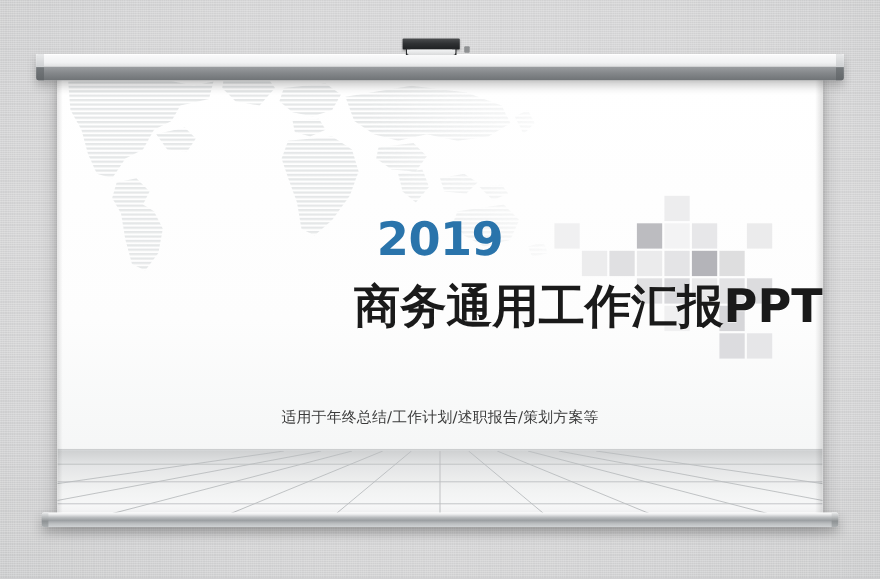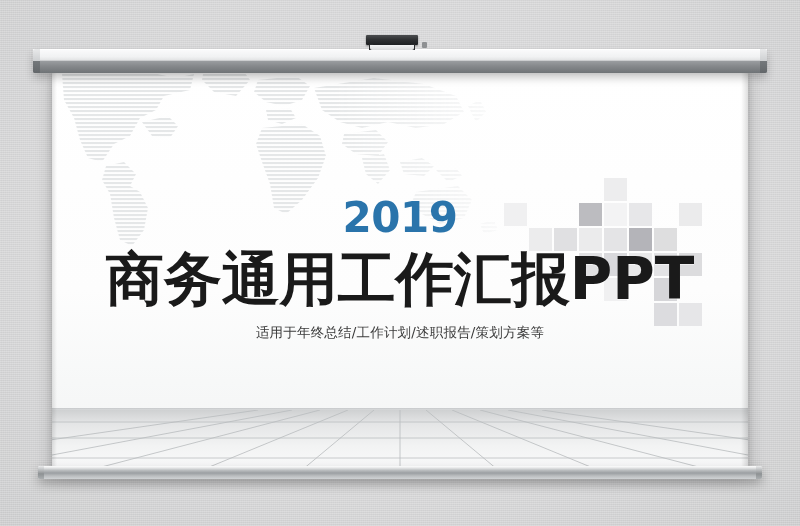--- a/index.html
+++ b/index.html
@@ -141,22 +141,22 @@
   #year{
     position:absolute;left:0;right:0;top:116px;
     text-align:center;
     font-size:42px;line-height:63px;font-weight:bold;
     letter-spacing:-0.5px;
     color:#2a74ab;
     font-family:"DejaVu Sans","Liberation Sans",sans-serif;
   }
   #main-title{
     position:absolute;left:0;right:0;top:186px;
-    text-align:center;
-    font-size:58px;line-height:46px;font-weight:bold;
+    text-align:right;
+    font-size:42px;line-height:46px;font-weight:bold;
     letter-spacing:0px;
     color:#1a1a1a;
     font-family:"DejaVu Sans","Liberation Sans",sans-serif;
     text-shadow:0 1px 0 rgba(255,255,255,.55);
   }
   #subtitle{
     position:absolute;left:0;right:0;top:253px;
     text-align:center;
     font-size:13.5px;line-height:18px;
     color:#3b3b3b;
@@ -274,21 +274,21 @@
             <line x1="456" y1="2" x2="776" y2="62"></line>
             <line x1="490" y1="2" x2="906" y2="62"></line>
           </g>
         </svg>
         <div id="horizon"></div>
       </div>
 
       <div id="slide-text">
         <div id="year" style="color: rgb(42, 116, 171);">2019</div>
         <div id="main-title" style="color: rgb(26, 26, 26);">商务通用工作汇报PPT</div>
-        <div id="subtitle" style="color: rgb(59, 59, 59);">适用于年终总结/工作计划/述职报告/策划方案等</div>
+        <div id="subtitle" style="color: rgb(59, 59, 59); margin-top: 48px;">适用于年终总结/工作计划/述职报告/策划方案等</div>
       </div>
 
       <div id="canvas-top-shade"></div>
       <div id="canvas-edge-l"></div>
       <div id="canvas-edge-r"></div>
     </div>
 
     <div id="bottom-bar"></div>
     <div id="bottom-bar-cap-l"></div>
     <div id="bottom-bar-cap-r"></div>

